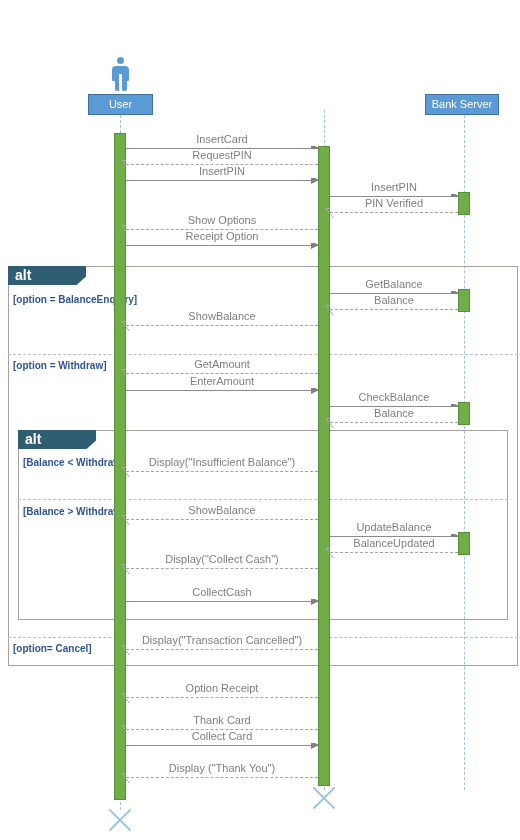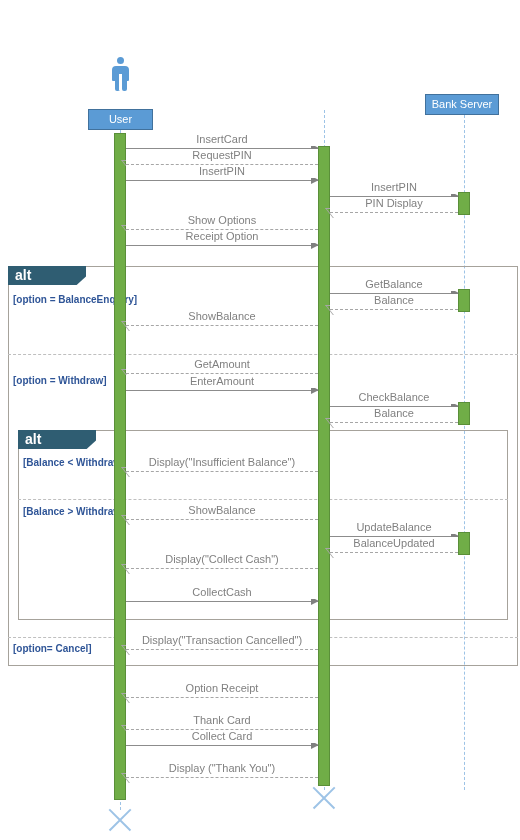--- a/index.html
+++ b/index.html
@@ -70,21 +70,21 @@
 
 <div id="diagram">
 <div class="lifeline" style="left: 120px; top: 110px; height: 700px;"></div>
     <div class="lifeline" style="left: 324px; top: 110px; height: 680px;"></div>
     <div class="lifeline" style="left: 464px; top: 110px; height: 680px;"></div>
     <div class="frag" style="left: 8px; top: 266px; width: 510px; height: 400px;"></div>
     <div class="fraglabel" style="left: 8px; top: 266px; width: 78px;">alt</div>
     <div class="sep" style="left: 8px; top: 354px; width: 510px;"></div>
     <div class="sep" style="left: 8px; top: 637px; width: 510px;"></div>
     <div class="guard" style="left: 13px; top: 294px;">[option = BalanceEnquiry]</div>
-    <div class="guard" style="left: 13px; top: 375px;">[option = Withdraw]</div>
+    <div class="guard" style="left: 13px; top: 360px;">[option = Withdraw]</div>
     <div class="guard" style="left: 13px; top: 643px;">[option= Cancel]</div>
     <div class="frag" style="left: 18px; top: 430px; width: 490px; height: 190px;"></div>
     <div class="fraglabel" style="left: 18px; top: 430px; width: 78px;">alt</div>
     <div class="sep" style="left: 18px; top: 499px; width: 490px;"></div>
     <div class="guard" style="left: 23px; top: 457px;">[Balance &lt; Withdrawal Amount]</div>
     <div class="guard" style="left: 23px; top: 506px;">[Balance &gt; Withdrawal Amount]</div>
     <div class="act" style="left: 114px; top: 133px; width: 12px; height: 667px;"></div>
     <div class="act" style="left: 318px; top: 146px; width: 12px; height: 640px;"></div>
     <div class="act" style="left: 458px; top: 192px; width: 12px; height: 23px;"></div>
     <div class="act" style="left: 458px; top: 289px; width: 12px; height: 23px;"></div>
@@ -106,21 +106,21 @@
       <div class="lbl"><span>InsertPIN</span></div>
     </div>
     <div class="msg" style="left: 330px; top: 196px; width: 128px;">
       <div class="ln"></div>
       <div class="ah r"></div>
       <div class="lbl"><span>InsertPIN</span></div>
     </div>
     <div class="msg dashed" style="left: 330px; top: 212px; width: 128px;">
       <div class="ln"></div>
       <div class="ah lopen"></div>
-      <div class="lbl"><span>PIN Display</span></div>
+      <div class="lbl"><span>PIN Verified</span></div>
     </div>
     <div class="msg dashed" style="left: 126px; top: 229px; width: 192px;">
       <div class="ln"></div>
       <div class="ah lopen"></div>
       <div class="lbl"><span>Show Options</span></div>
     </div>
     <div class="msg" style="left: 126px; top: 245px; width: 192px;">
       <div class="ln"></div>
       <div class="ah r"></div>
       <div class="lbl"><span>Receipt Option</span></div>
@@ -215,21 +215,21 @@
       <div class="ah lopen"></div>
       <div class="lbl"><span>Display ("Thank You")</span></div>
     </div>
     <div class="actor" style="left: 108px; top: 57px;">
       <div class="head"></div>
       <div class="body"></div>
       <div class="lleg"></div>
       <div class="rleg"></div>
       <div class="gap"></div>
     </div>
-    <div class="pbox" style="left: 88px; top: 109px; width: 65px;">User</div>
+    <div class="pbox" style="left: 88px; top: 94px; width: 65px;">User</div>
     <div class="pbox" style="left: 425px; top: 94px; width: 74px;">Bank Server</div>
     <div class="destroy" style="left: 105px; top: 805px;">
       <i></i>
       <i></i>
     </div>
     <div class="destroy" style="left: 309px; top: 783px;">
       <i></i>
       <i></i>
     </div>
   </div>

